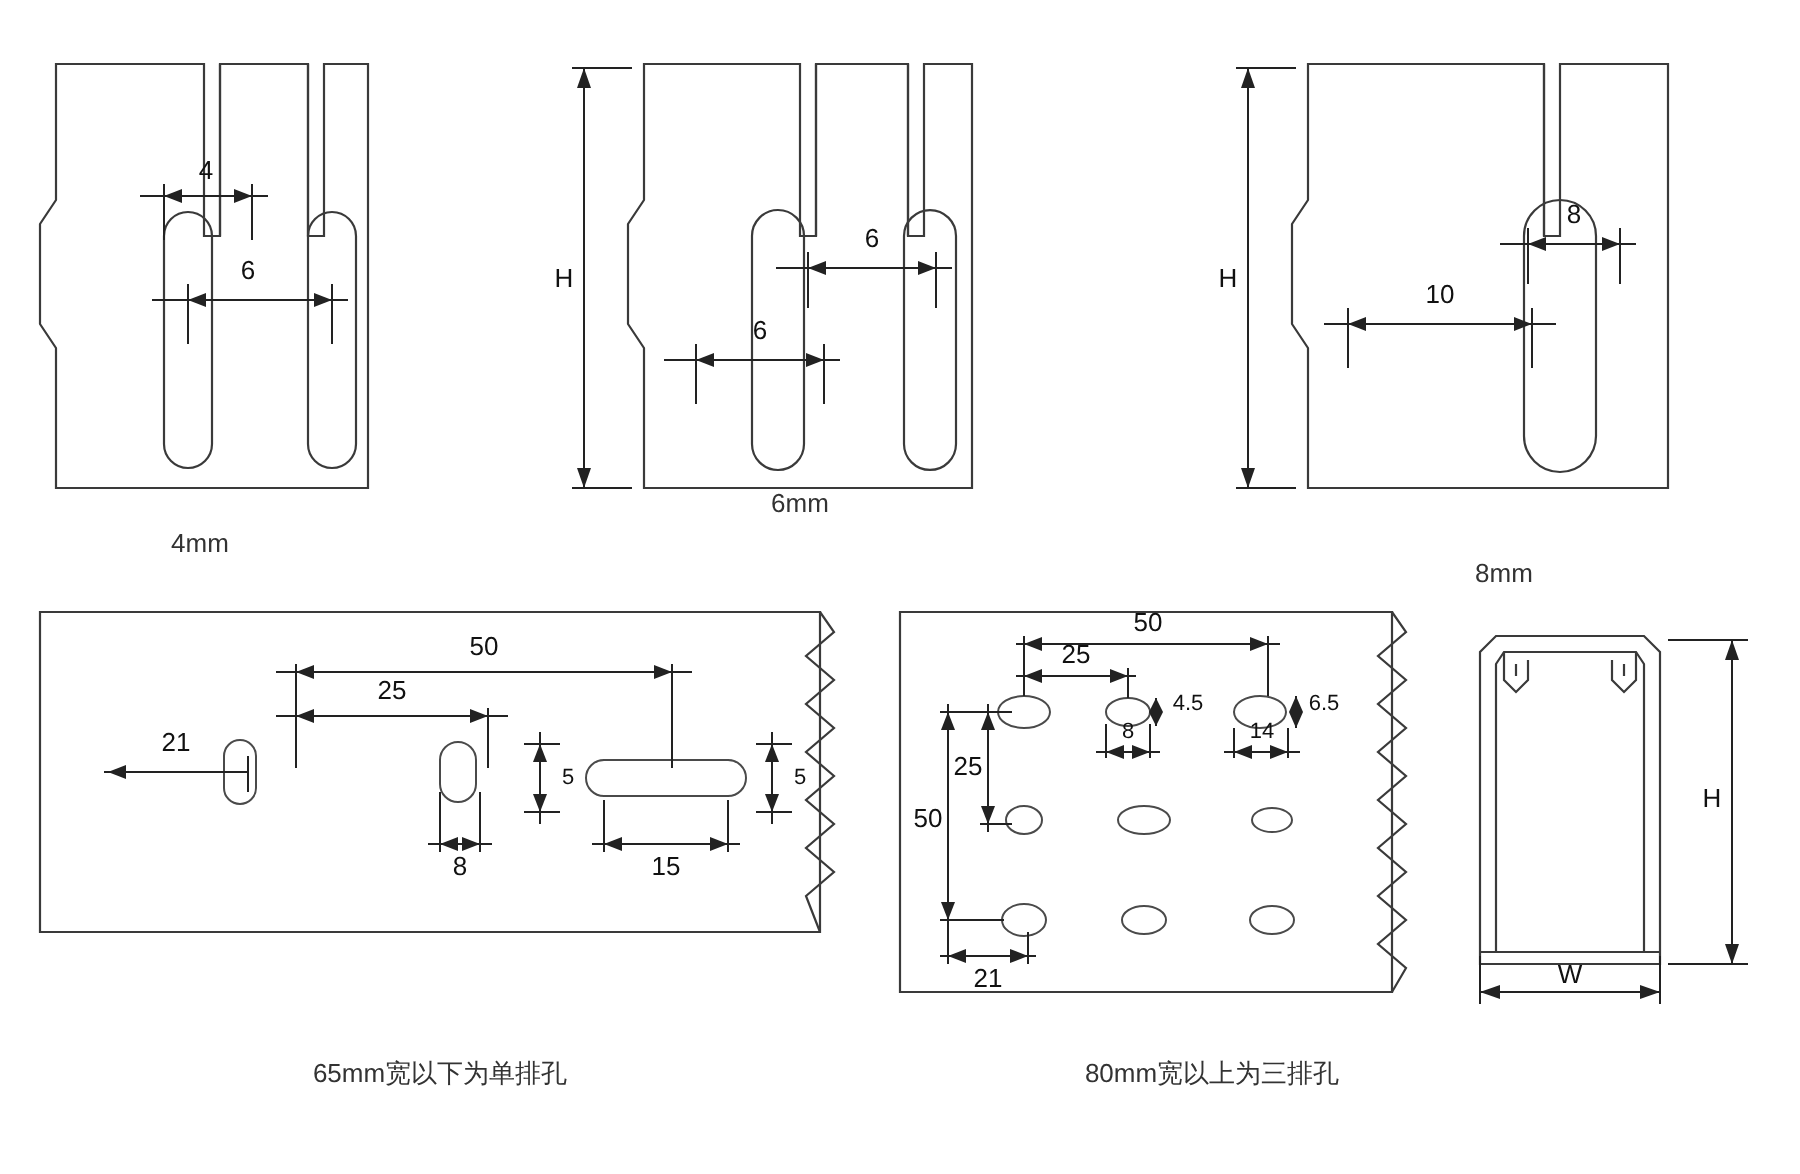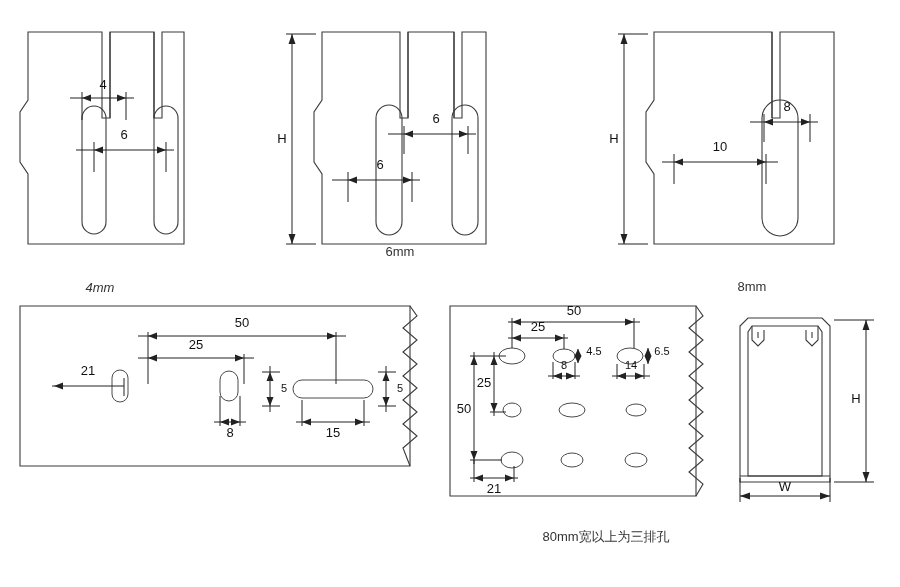--- a/index.html
+++ b/index.html
@@ -91,21 +91,21 @@
       <line class="dim" x1="112" y1="70" x2="112" y2="98"></line>
 
       <line class="dim" x1="62" y1="128" x2="160" y2="128"></line>
       <polygon class="arw" points="80,128 89,124.5 89,131.5"></polygon>
       <polygon class="arw" points="152,128 143,124.5 143,131.5"></polygon>
       <text class="dimtxt" x="110" y="114">6</text>
       <line class="dim" x1="80" y1="120" x2="80" y2="150"></line>
       <line class="dim" x1="152" y1="120" x2="152" y2="150"></line>
     </svg>
   </div>
-  <div class="caption" style="left:40px; top:280px; width:120px;font-style:italic;">4mm</div>
+  <div class="caption" style="left:40px; top:264px; width:120px;">4mm</div>
 
   <div class="panel" style="left:270px; top:22px;">
     <svg width="250" height="230" viewBox="0 0 250 230">
 
       <line class="dim" x1="22" y1="12" x2="22" y2="222"></line>
       <polygon class="arw" points="22,12 18.5,22 25.5,22"></polygon>
       <polygon class="arw" points="22,222 18.5,212 25.5,212"></polygon>
       <line class="dim" x1="16" y1="12" x2="46" y2="12"></line>
       <line class="dim" x1="16" y1="222" x2="46" y2="222"></line>
       <text class="dimtxt" x="12" y="118">H</text>
@@ -220,20 +220,21 @@
       <text class="dimtxt sm" x="270" y="89">5</text>
 
       <line class="dim" x1="372" y1="66" x2="372" y2="112"></line>
       <polygon class="arw" points="372,72 368.5,81 375.5,81"></polygon>
       <polygon class="arw" points="372,106 368.5,97 375.5,97"></polygon>
       <line class="dim" x1="364" y1="72" x2="382" y2="72"></line>
       <line class="dim" x1="364" y1="106" x2="382" y2="106"></line>
       <text class="dimtxt sm" x="386" y="89">5</text>
     </svg>
   </div>
+  <div class="caption cn" style="left:110px; top:528px; width:220px;">65mm宽以下为单排孔</div>
 
   <div class="panel" style="left:444px; top:300px;">
     <svg width="280" height="202" viewBox="0 0 280 202">
 
       <path class="ln" d="M6,6 L252,6 L252,196 L6,196 Z"></path>
       <path class="ln" d="M252,6 L259,16 L245,28 L259,40 L245,52 L259,64 L245,76 L259,88 L245,100 L259,112 L245,124 L259,136 L245,148 L259,160 L245,172 L259,184 L252,196"></path>
 
       <ellipse class="ln-thin" cx="68" cy="56" rx="13" ry="8"></ellipse>
       <ellipse class="ln-thin" cx="120" cy="56" rx="11" ry="7"></ellipse>
       <ellipse class="ln-thin" cx="186" cy="56" rx="13" ry="8"></ellipse>

